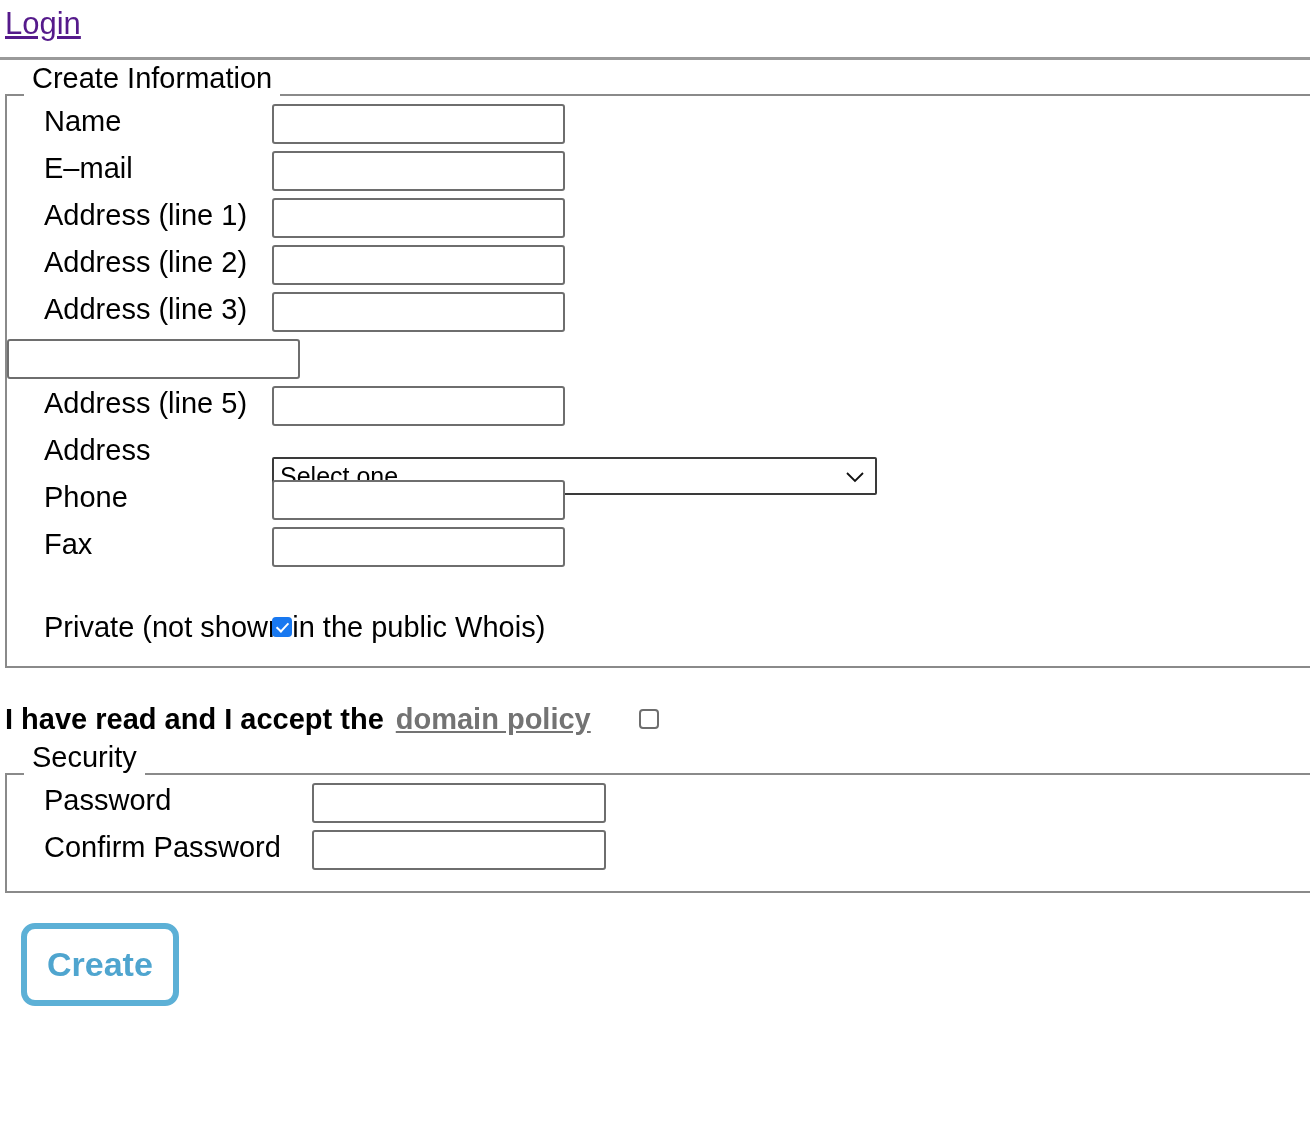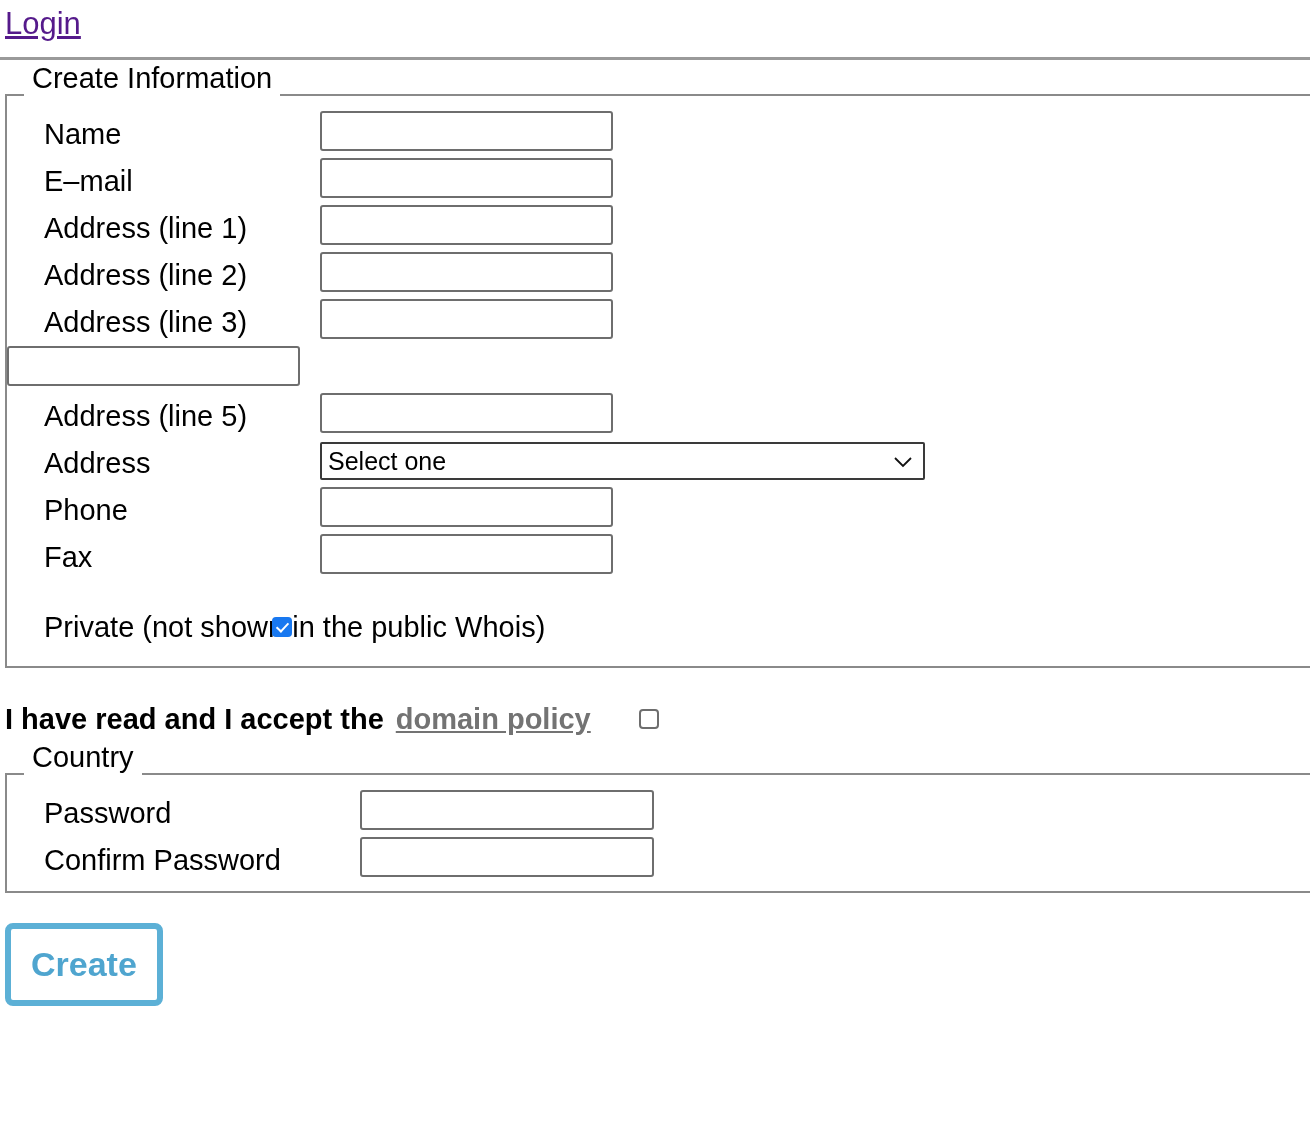--- a/index.html
+++ b/index.html
@@ -53,23 +53,22 @@
     position: relative;
     top: -17px;
   }
   .fs-body {
     margin-top: -6px;
   }
 
   
   .row {
     display: flex;
-    align-items: flex-end;
+    align-items: flex-start;
     height: 47px;
-    gap: 48px;
   }
   .row .lbl {
     font-size: 29px;
     line-height: 34px;
     white-space: nowrap;
   }
   .contact .lbl { width: 265px; padding-left: 37px; box-sizing: border-box; }
 
   .txt {
     box-sizing: border-box;
@@ -170,29 +169,30 @@
   
   .security .lbl { width: 305px; padding-left: 37px; box-sizing: border-box; }
   .security .txt { width: 294px; }
 
   
   .btn-wrap { margin: 30px 0 0 5px; }
   .btn {
     box-sizing: border-box;
     display: inline-block;
     border: 6px solid #5cb0d6;
-    border-radius: 8px;
+    border-radius: 14px;
     background: #ffffff;
     color: #4fa5cf;
     font-size: 34px;
     font-weight: bold;
     line-height: 38px;
     padding: 16px 20px 17px 20px;
     cursor: pointer;
     font-family: "Liberation Sans", sans-serif;
+    margin-left: 16px;
   }
 </style>
 </head>
 <body>
 
 <div class="topbar">
   <a class="login-link">Login</a>
 </div>
 <hr class="rule">
 
@@ -264,21 +264,21 @@
   </div>
 </fieldset>
 
 <div class="policy">
   <span class="ptext">I have read and I accept the</span>
   <a class="plink">domain policy</a>
   <span class="cb"></span>
 </div>
 
 <fieldset class="fs security">
-  <legend class="legend">Country</legend>
+  <legend class="legend">Security</legend>
   <div class="fs-body">
 
     <div class="row">
       <span class="lbl">Password</span>
       <input class="txt" type="password" value="" style="">
     </div>
 
     <div class="row">
       <span class="lbl">Confirm Password</span>
       <input class="txt" type="password" value="" style="">

